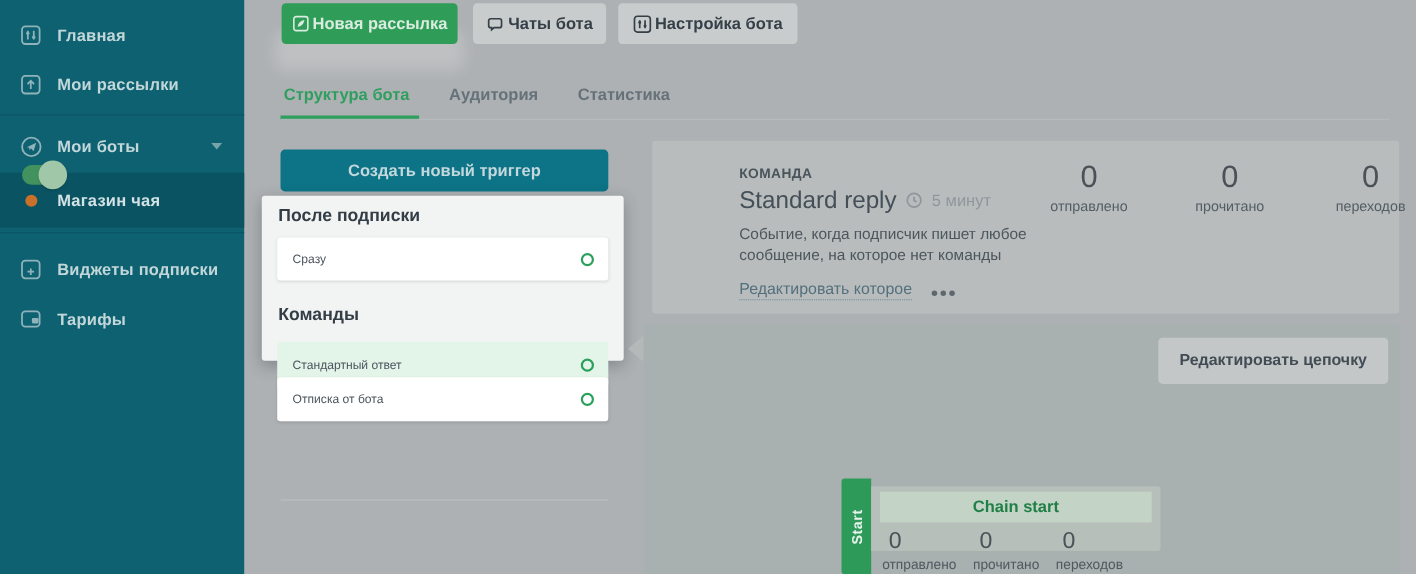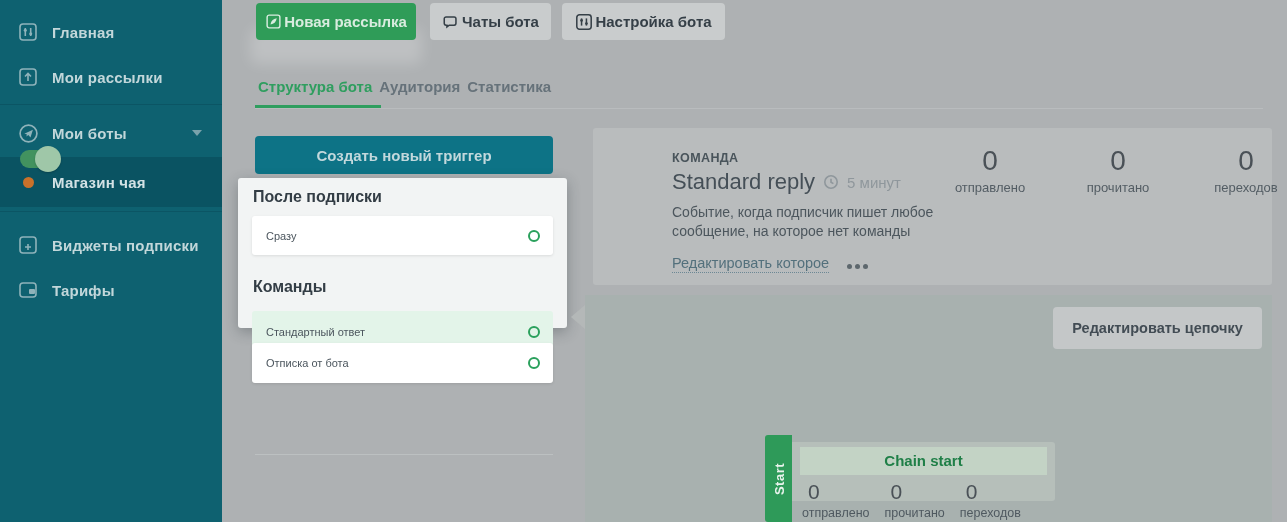--- a/index.html
+++ b/index.html
@@ -29,21 +29,21 @@
   .glow { position:absolute; left:250px; top:28px; width:172px; height:36px; background:rgba(255,255,255,.20); border-radius:8px; filter:blur(7px); }
   .btn { position:absolute; top:3px; height:37px; border:none; border-radius:4px; font-family:"Liberation Sans",sans-serif;
          font-size:15px; font-weight:700; display:flex; align-items:center; justify-content:center; gap:2px; cursor:pointer; }
   .btn-green { left:256px; width:160px; background:#2f9c58; color:#d9ecdf; }
   .btn-light { background:#c9cccd; color:#353f47; }
   .btn-chats { left:430px; width:121px; }
   .btn-settings { left:562px; width:163px; }
   .btn svg { stroke:currentColor; fill:none; stroke-width:1.7; }
 
   
-  .tabs { position:absolute; left:258px; top:78px; display:flex; gap:7px; }
+  .tabs { position:absolute; left:258px; top:78px; display:flex; gap:36px; }
   .tab { font-size:15px; font-weight:700; color:#66727a; cursor:pointer; }
   .tab.active { color:#2f9e5f; }
   .tab-underline { position:absolute; left:255px; top:105px; width:126px; height:4px; background:#2f9e5f; }
   .tabs-line { position:absolute; left:255px; top:108px; width:1008px; height:1px; background:#b9bcbe; }
 
   
   .btn-create { position:absolute; left:255px; top:136px; width:298px; height:38px; background:#0d7386; color:#c2d8dc;
                 border:none; border-radius:4px; font-size:15px; font-weight:700; cursor:pointer; font-family:"Liberation Sans",sans-serif; }
   .panel { position:absolute; left:238px; top:178px; width:329px; height:150px; background:#f2f4f4; border-radius:3px;
            box-shadow:0 4px 14px rgba(30,40,45,.30); }

